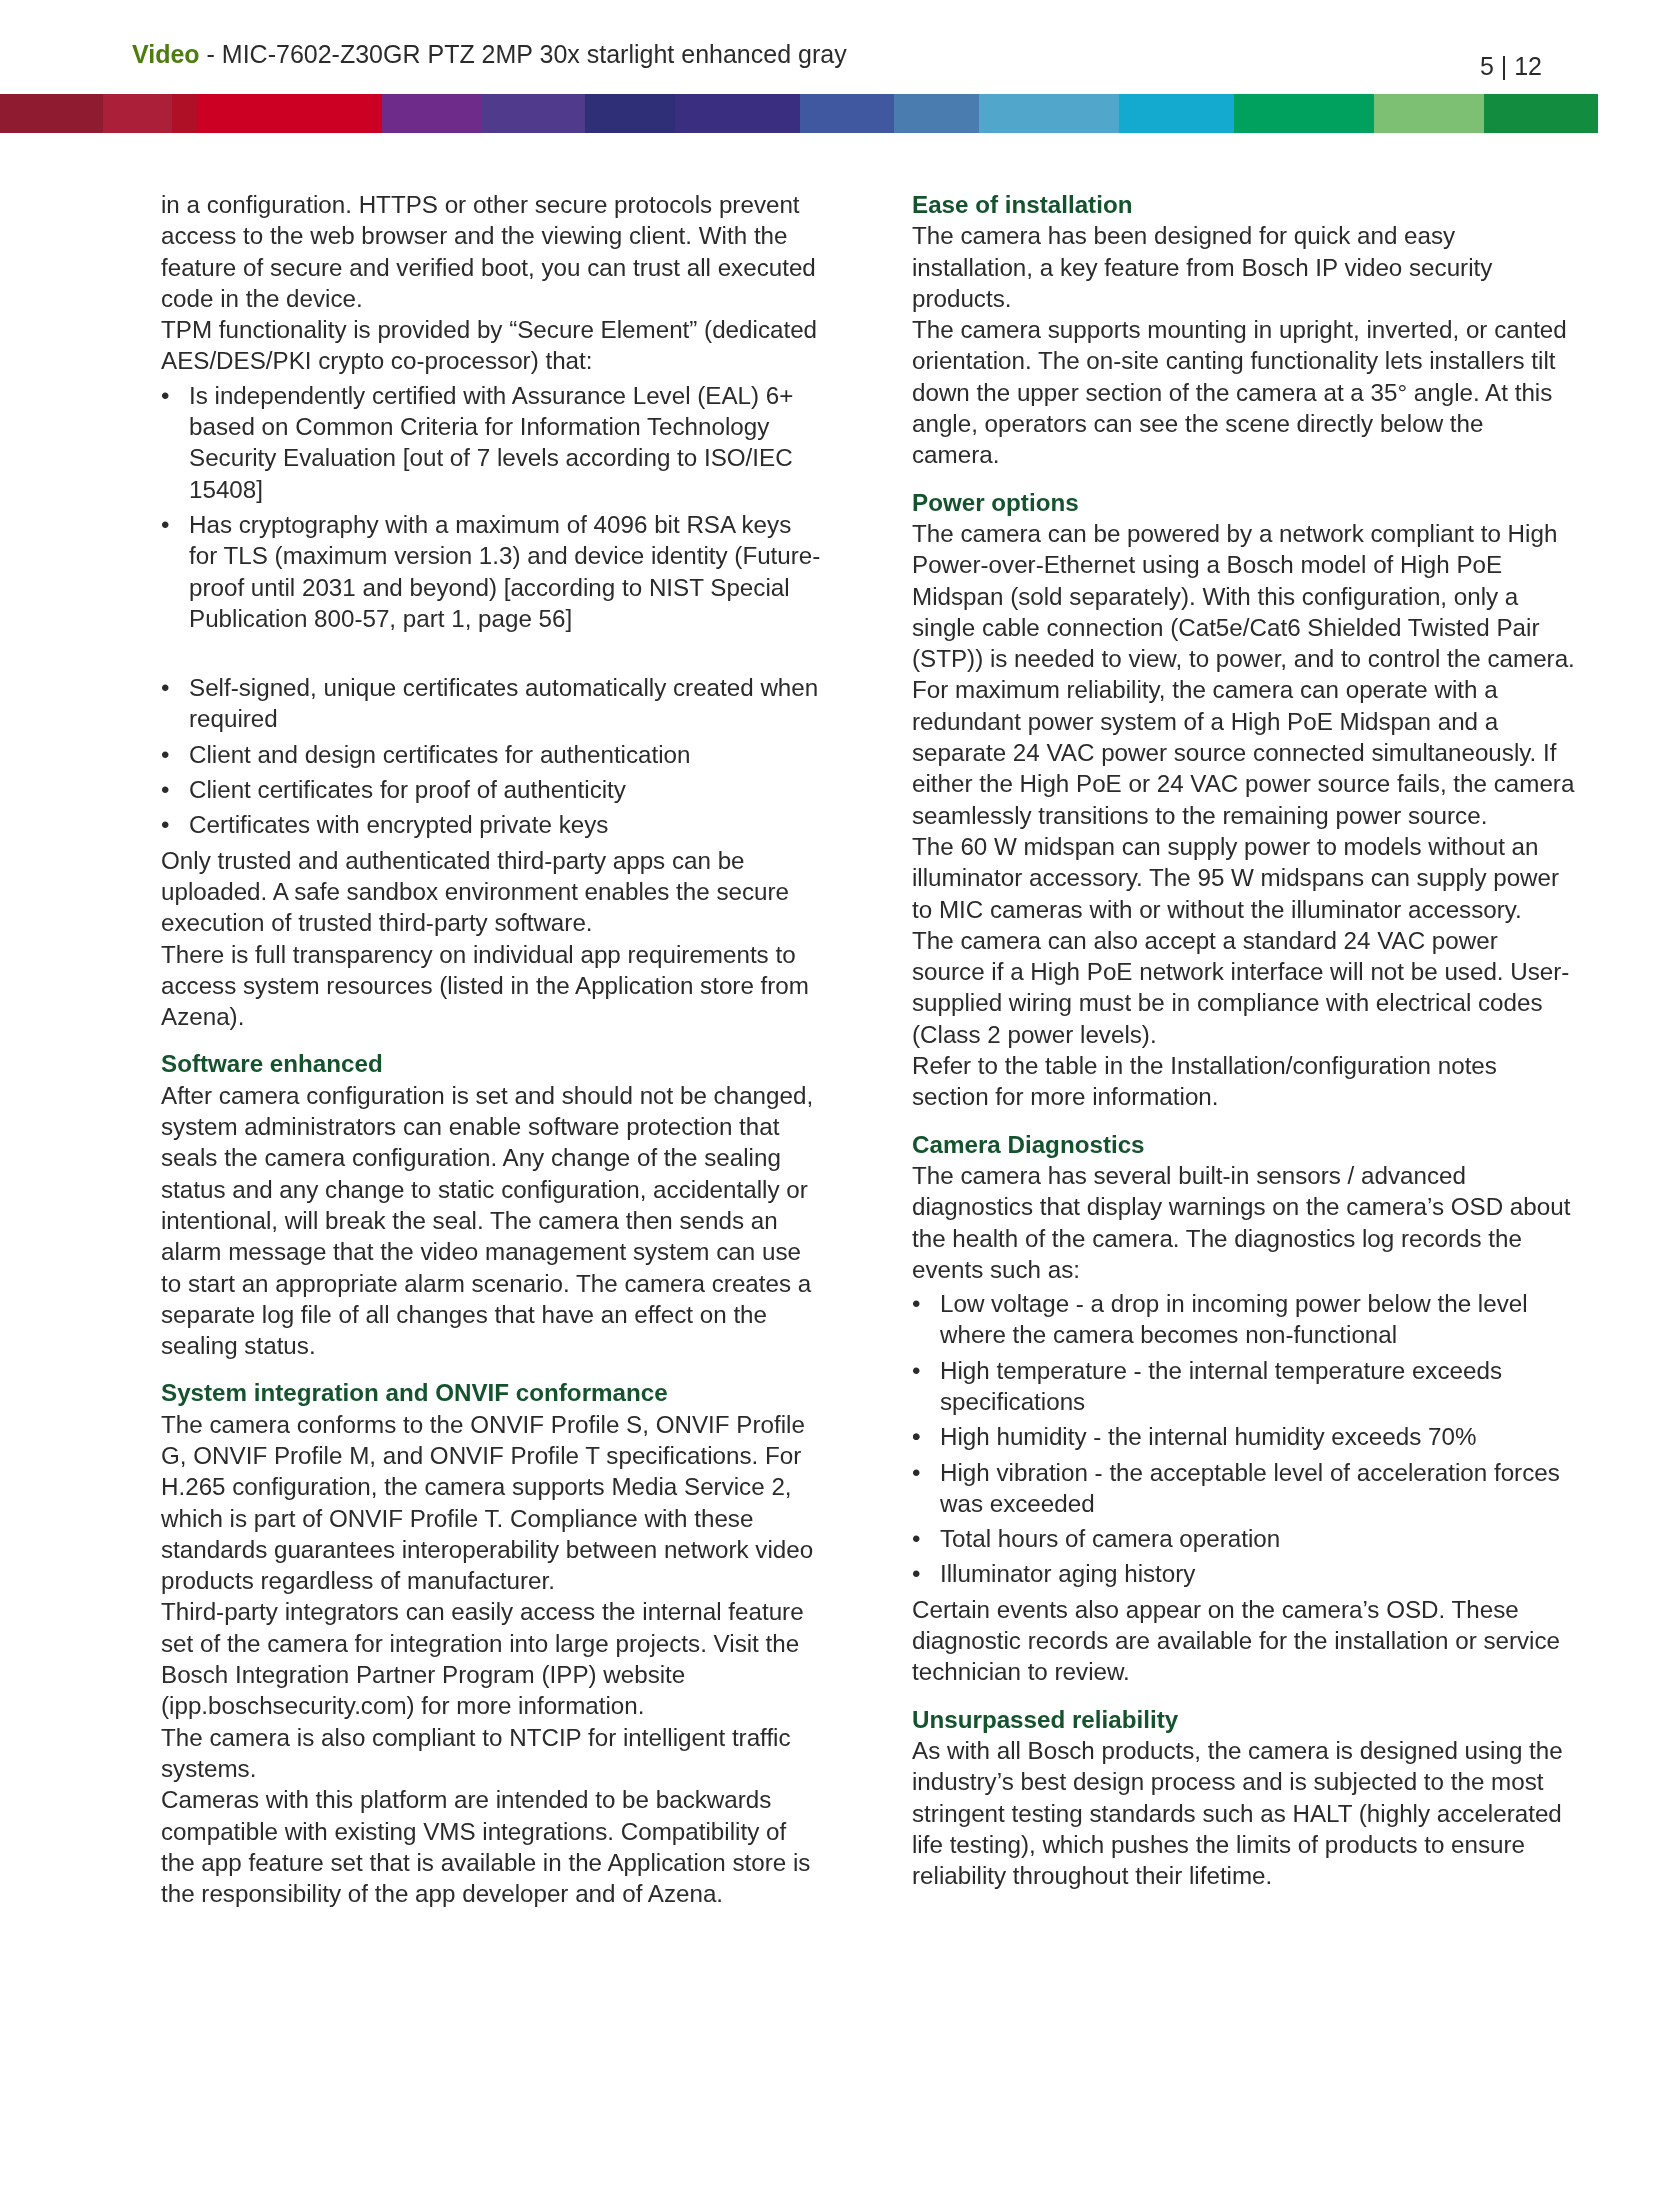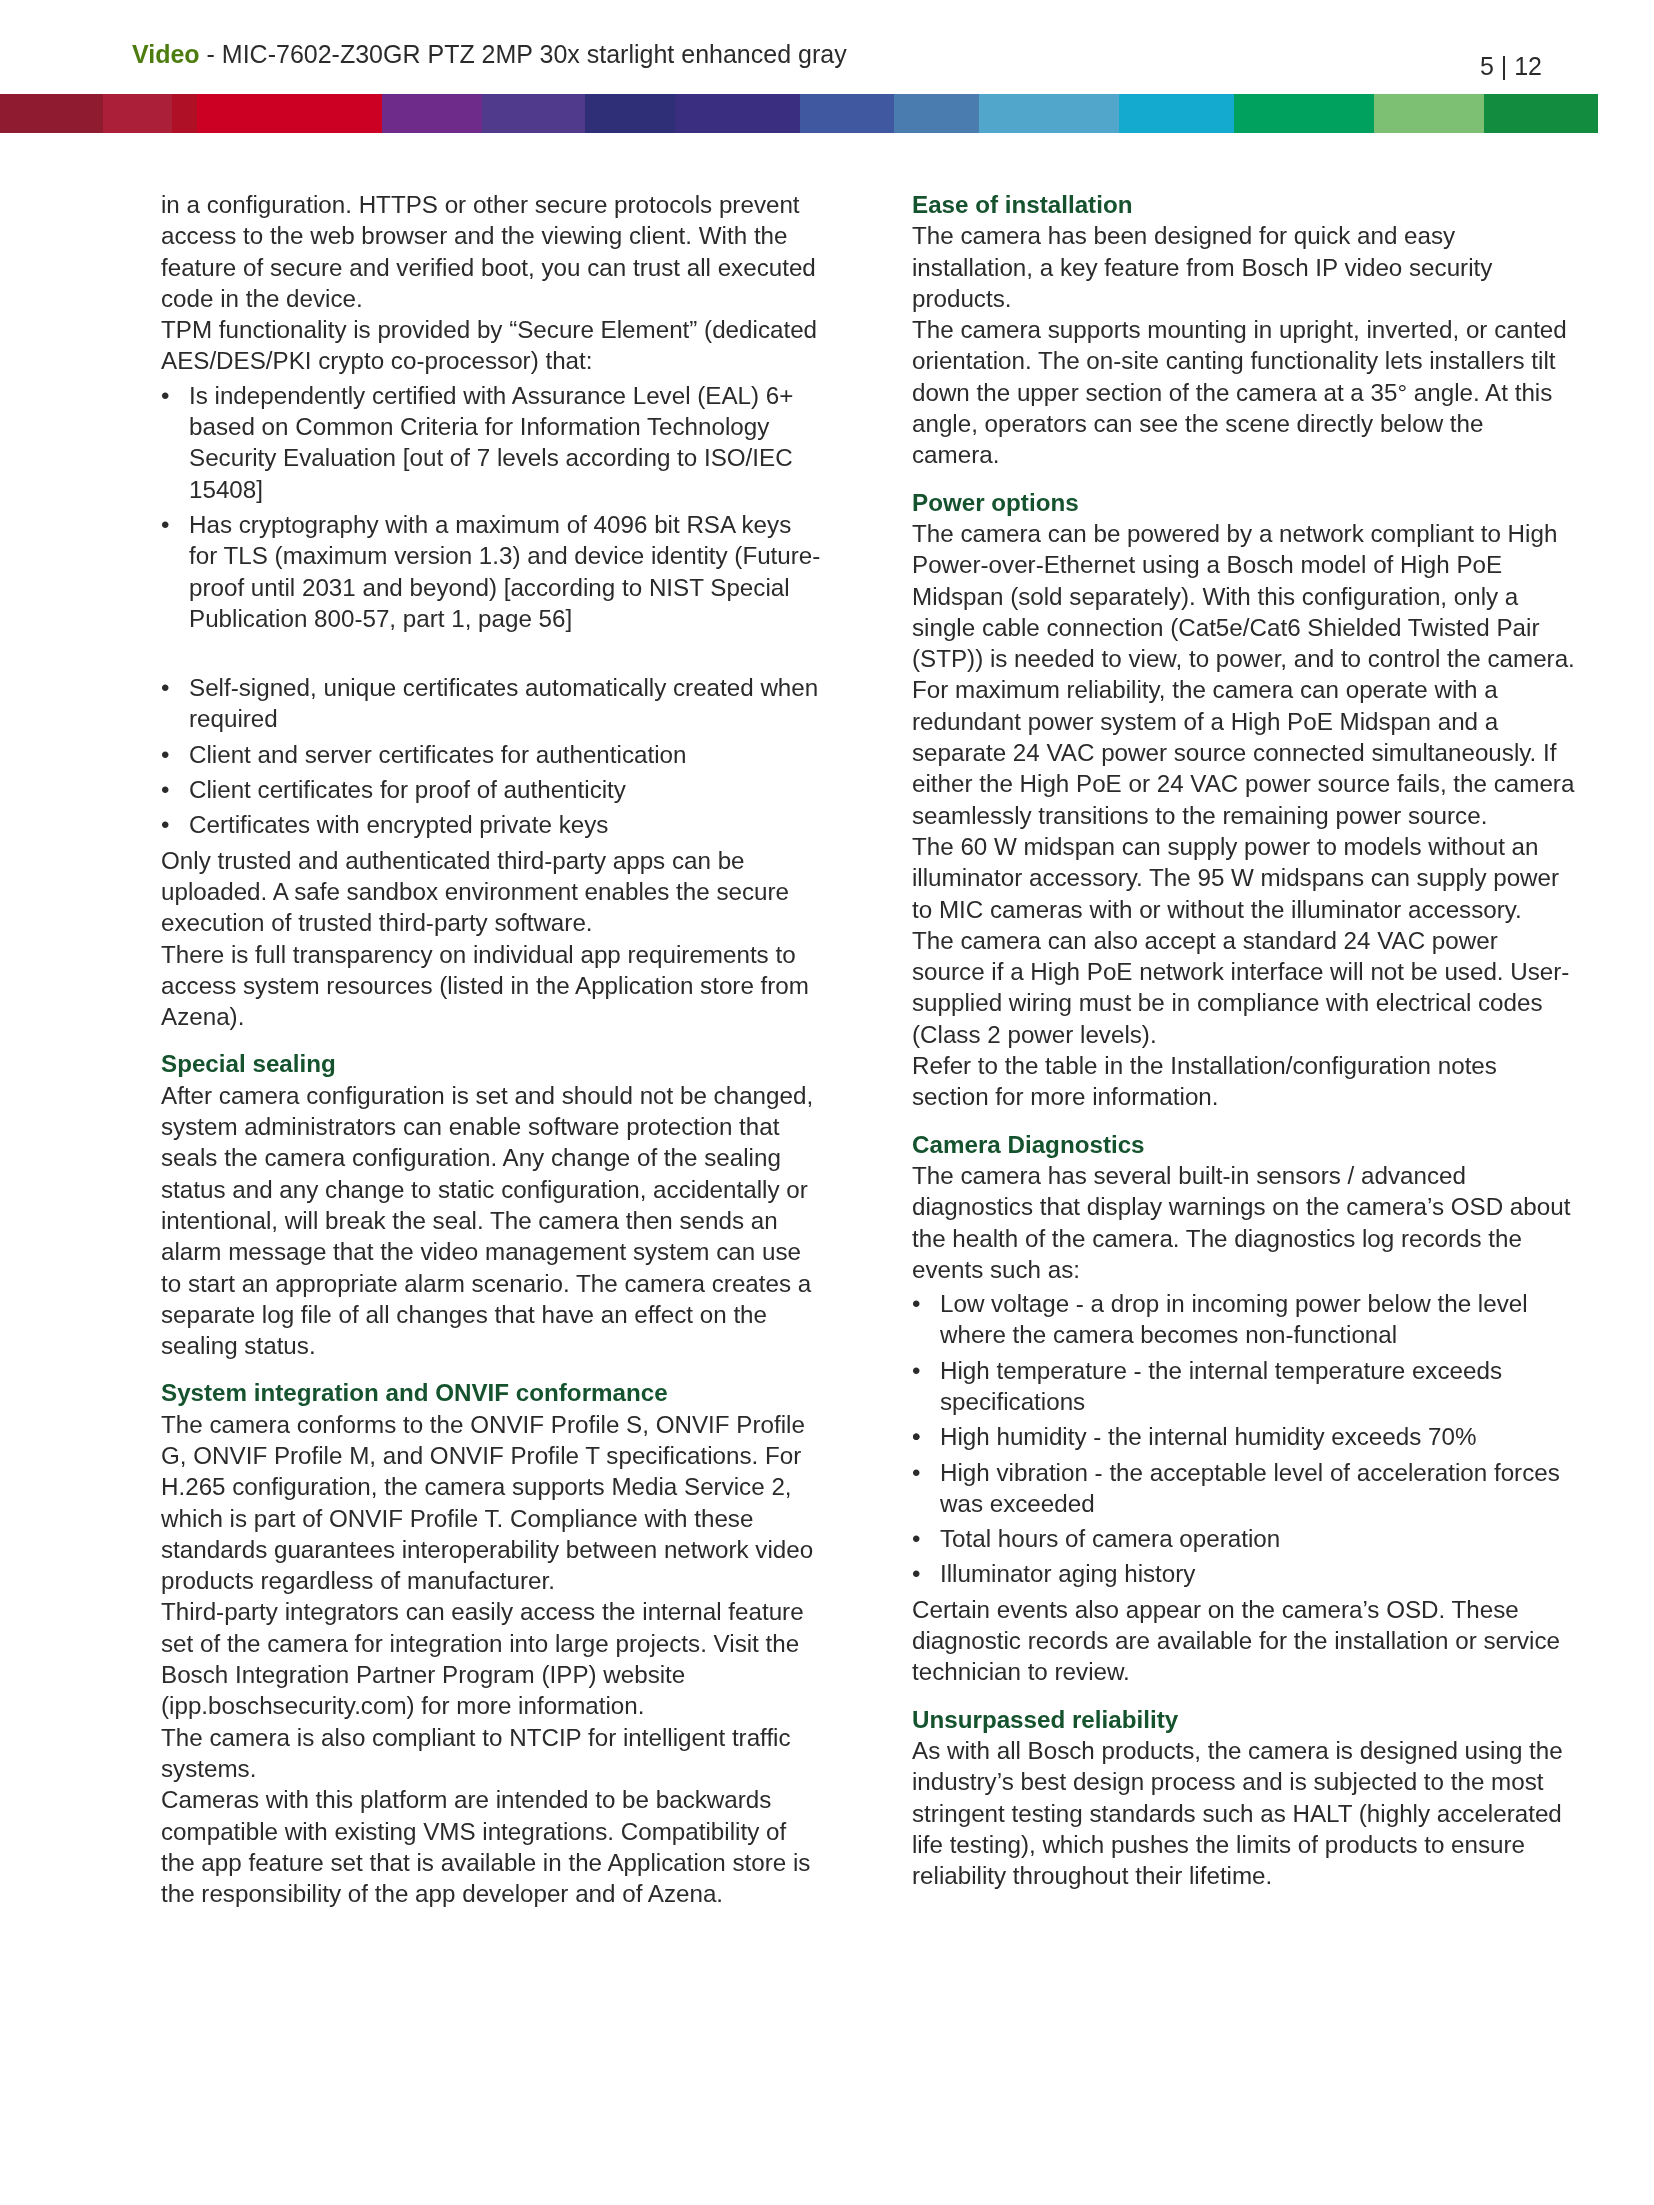--- a/index.html
+++ b/index.html
@@ -52,29 +52,29 @@
 <div class="col left">
   <p>in a configuration. HTTPS or other secure protocols prevent access to the web browser and the viewing client. With the feature of secure and verified boot, you can trust all executed code in the device.</p>
   <p>TPM functionality is provided by “Secure Element” (dedicated AES/DES/PKI crypto co-processor) that:</p>
   <ul>
     <li><span class="bullet">•</span><span>Is independently certified with Assurance Level (EAL) 6+ based on Common Criteria for Information Technology Security Evaluation [out of 7 levels according to ISO/IEC 15408]</span></li>
     <li><span class="bullet">•</span><span>Has cryptography with a maximum of 4096 bit RSA keys for TLS (maximum version 1.3) and device identity (Future-proof until 2031 and beyond) [according to NIST Special Publication 800-57, part 1, page 56]</span></li>
   </ul>
   <div class="gap"></div>
   <ul>
     <li><span class="bullet">•</span><span>Self-signed, unique certificates automatically created when required</span></li>
-    <li><span class="bullet">•</span><span>Client and server certificates for authentication</span></li>
+    <li><span class="bullet">•</span><span>Client and design certificates for authentication</span></li>
     <li><span class="bullet">•</span><span>Client certificates for proof of authenticity</span></li>
     <li><span class="bullet">•</span><span>Certificates with encrypted private keys</span></li>
   </ul>
   <p>Only trusted and authenticated third-party apps can be uploaded. A safe sandbox environment enables the secure execution of trusted third-party software.</p>
   <p>There is full transparency on individual app requirements to access system resources (listed in the Application store from Azena).</p>
 
   <div class="section">
-    <h3>Special sealing</h3>
+    <h3>Software enhanced</h3>
     <p>After camera configuration is set and should not be changed, system administrators can enable software protection that seals the camera configuration. Any change of the sealing status and any change to static configuration, accidentally or intentional, will break the seal. The camera then sends an alarm message that the video management system can use to start an appropriate alarm scenario. The camera creates a separate log file of all changes that have an effect on the sealing status.</p>
   </div>
 
   <div class="section">
     <h3>System integration and ONVIF conformance</h3>
     <p>The camera conforms to the ONVIF Profile S, ONVIF Profile G, ONVIF Profile M, and ONVIF Profile T specifications. For H.265 configuration, the camera supports Media Service 2, which is part of ONVIF Profile T. Compliance with these standards guarantees interoperability between network video products regardless of manufacturer.</p>
     <p>Third-party integrators can easily access the internal feature set of the camera for integration into large projects. Visit the Bosch Integration Partner Program (IPP) website (ipp.boschsecurity.com) for more information.</p>
     <p>The camera is also compliant to NTCIP for intelligent traffic systems.</p>
     <p>Cameras with this platform are intended to be backwards compatible with existing VMS integrations. Compatibility of the app feature set that is available in the Application store is the responsibility of the app developer and of Azena.</p>
   </div>

